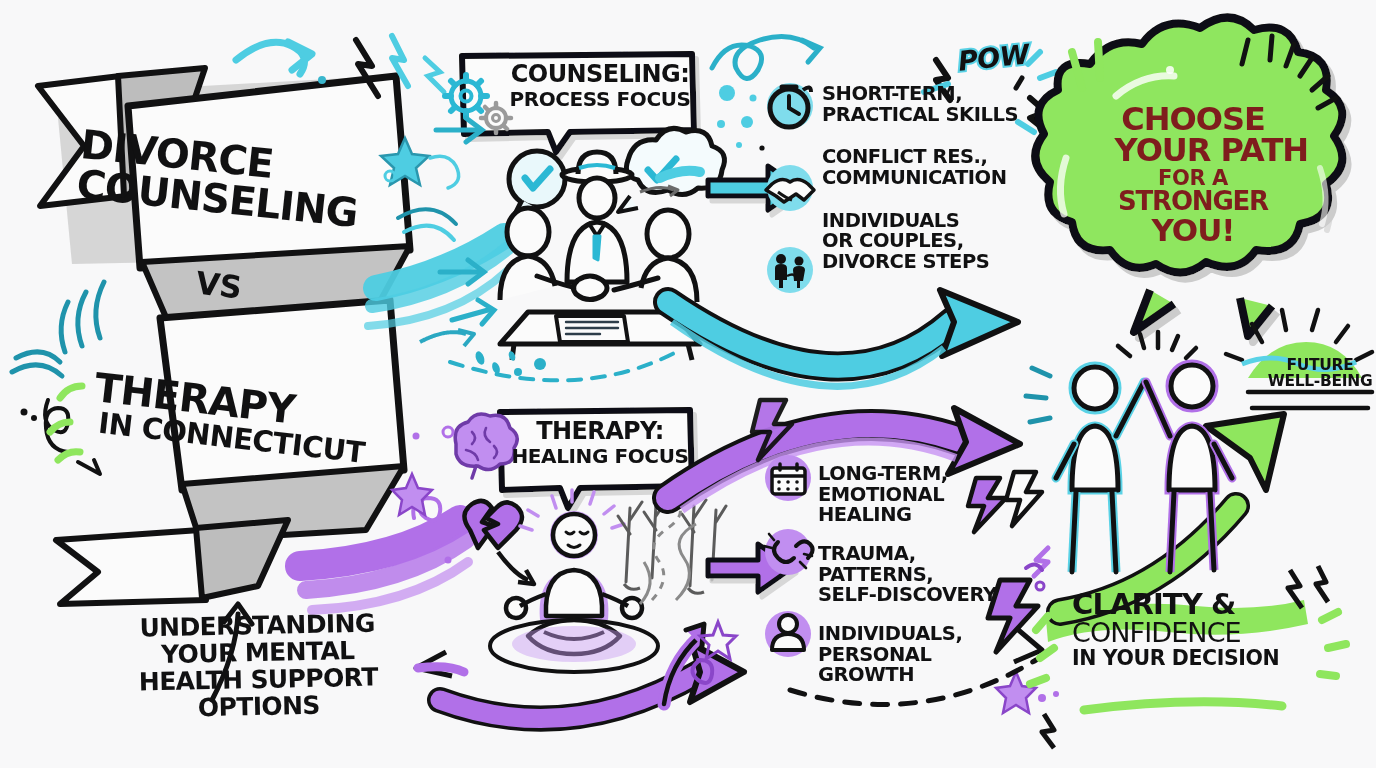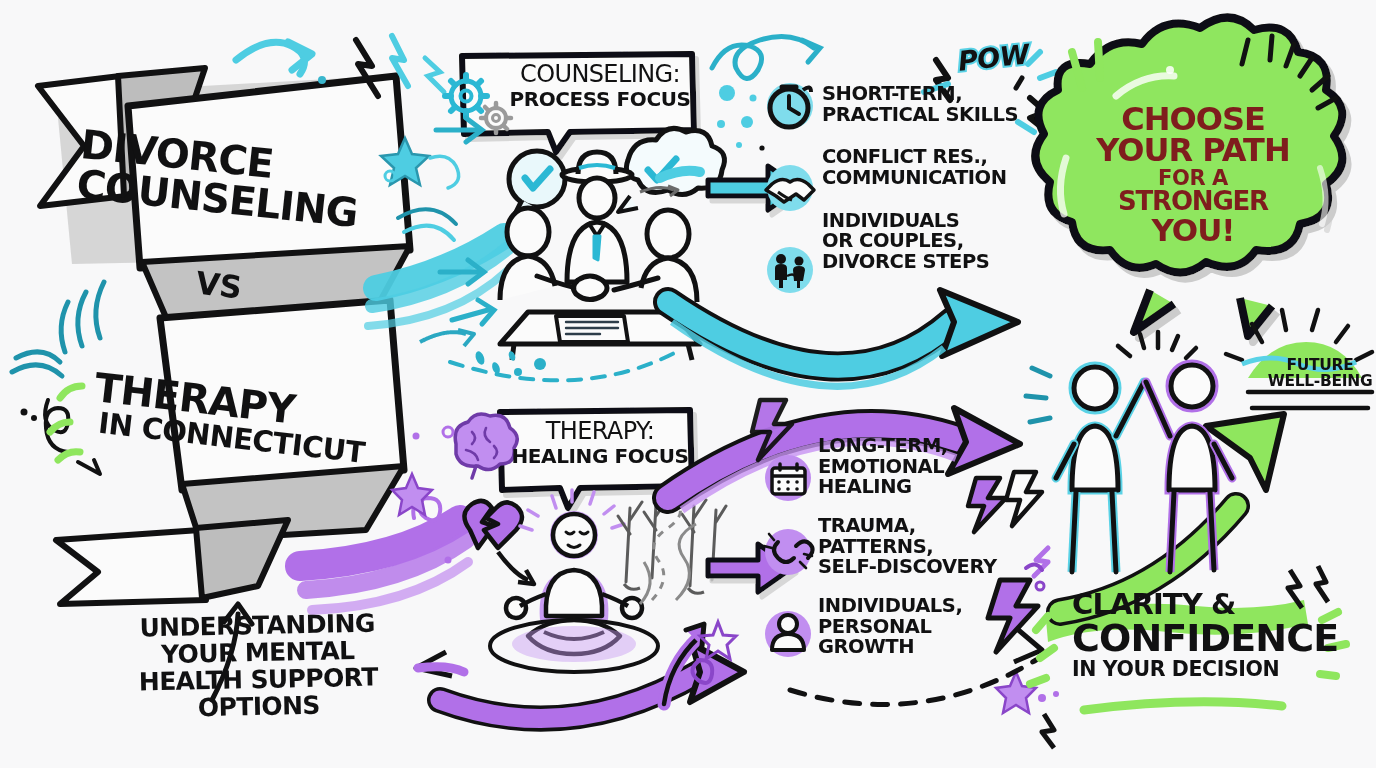--- a/index.html
+++ b/index.html
@@ -82,21 +82,21 @@
     transform: rotate(-1.2deg);
     letter-spacing: -0.6px;
   }
 
   
   .callout-text {
     position: absolute;
     text-align: center;
     line-height: 1.0;
   }
-  .callout-text .t1 { display:block; font-size: 24px; font-weight: 400; letter-spacing:-0.6px; }
+  .callout-text .t1 { display:block; font-size: 24px; font-weight: 700; letter-spacing:-0.6px; }
   .callout-text .t2 { display:block; font-size: 20px; font-weight: 700; letter-spacing:-0.4px; margin-top:3px;text-align:center;}
 
   #counseling-callout-text { left: 500px; top: 62px; width: 200px; }
   #therapy-callout-text    { left: 505px; top: 419px; width: 190px; }
 
   
   .bullets { position: absolute; }
   .bullet {
     position: relative;
     margin-bottom: 6px;
@@ -104,34 +104,34 @@
   .bullet .btext {
     font-size: 19.5px;
     font-weight: 700;
     line-height: 1.06;
     letter-spacing: -0.45px;
     color: #111112;
     white-space: pre-line;
   }
   #counseling-bullets { left: 822px; top: 84px; width: 200px; }
   #counseling-bullets .bullet { margin-bottom: 22px; }
-  #therapy-bullets   { left: 818px; top: 436px; width: 210px; }
+  #therapy-bullets   { left: 818px; top: 464px; width: 210px; }
   #therapy-bullets .bullet { margin-bottom: 18px; }
 
   
   #cloud-text {
     position: absolute;
     left: 1078px; top: 104px;
     width: 230px;
     text-align: center;
     line-height: 0.97;
     color: #7f1d1d;
   }
   #cloud-text .c1 { display:block; font-size: 32px; font-weight: 700; letter-spacing:-1px;}
-  #cloud-text .c2 { display:block; font-size: 32px; font-weight: 700; letter-spacing:-1px;}
+  #cloud-text .c2 { display:block; font-size: 32px; font-weight: 700; letter-spacing:-1px;text-align:right;}
   #cloud-text .c3 { display:block; font-size: 21px; font-weight: 700; letter-spacing:-0.4px; margin-top:2px;}
   #cloud-text .c4 { display:block; font-size: 26px; font-weight: 700; letter-spacing:-1.2px; margin-top:1px;}
   #cloud-text .c5 { display:block; font-size: 31px; font-weight: 700; letter-spacing:-1px;}
 
   #future-text {
     position: absolute;
     left: 1258px; top: 357px;
     width: 124px;
     text-align: center;
     font-size: 15.5px;
@@ -141,21 +141,21 @@
   }
 
   #outcome-text {
     position: absolute;
     left: 1072px; top: 590px;
     width: 262px;
     text-align: left;
     line-height: 1.0;
   }
   #outcome-text .o1 { display:block; font-size: 29px; font-weight:700; letter-spacing:-0.9px;}
-  #outcome-text .o2 { display:block; font-size: 38px; font-weight:700; letter-spacing:-0.9px;}
+  #outcome-text .o2 { display:block; font-size: 27px; font-weight:400; letter-spacing:-0.9px;}
   #outcome-text .o3 { display:block; font-size: 20.5px; font-weight:700; letter-spacing:-0.4px; margin-top:2px;}
 
   #pow-text {
     position: absolute;
     left: 958px; top: 42px;
     font-size: 27px;
     font-weight: 700;
     font-style: italic;
     letter-spacing: -0.5px;
     color: #111112;

